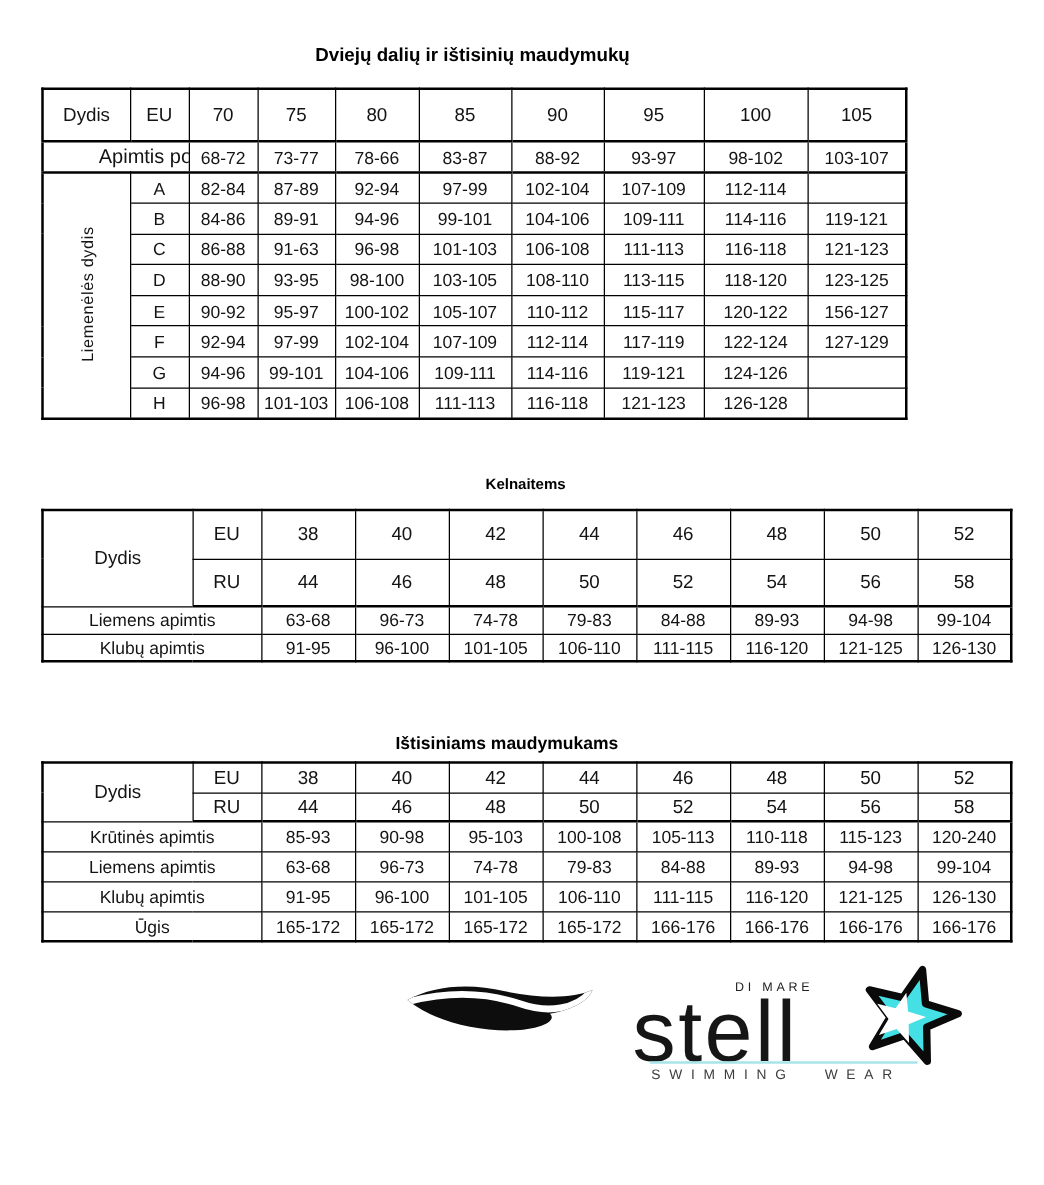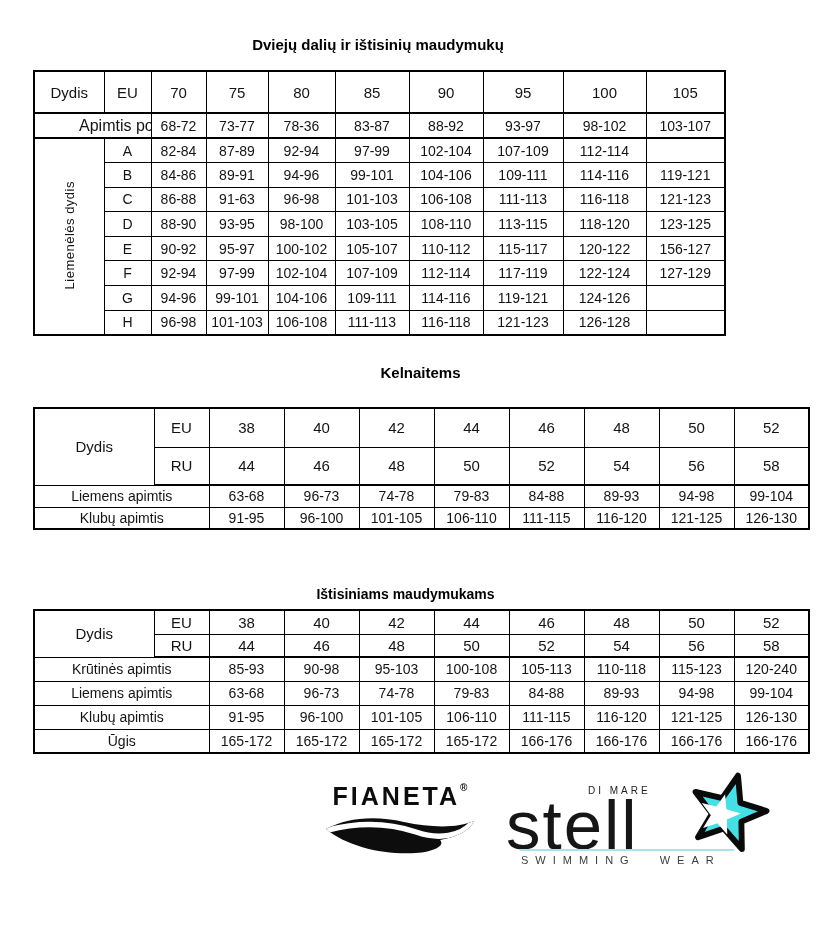--- a/index.html
+++ b/index.html
@@ -4,21 +4,21 @@
 <style>
   html,body{margin:0;padding:0;background:#fff;}
   body{
     width:835px;height:948px;position:relative;overflow:hidden;
     font-family:"Liberation Sans",sans-serif;color:#111;
   }
   .tbl-title{
     position:absolute;text-align:center;font-weight:bold;color:#000;
   }
   #t1-title{top:36px;left:33px;width:690px;font-size:15px;}
-  #t2-title{top:364px;left:33px;width:775px;font-size:15px;}
+  #t2-title{top:380px;left:33px;width:775px;font-size:12px;}
   #t3-title{top:586px;left:18px;width:775px;font-size:14px;}
 
   table{
     position:absolute;border-collapse:collapse;table-layout:fixed;
     border:2px solid #000;
   }
   td{
     border:1px solid #000;text-align:center;vertical-align:middle;
     font-size:14px;padding:0;color:#141414;overflow:hidden;white-space:nowrap;
   }
@@ -102,21 +102,21 @@
         <td>85</td>
         <td>90</td>
         <td>95</td>
         <td>100</td>
         <td>105</td>
       </tr>
     <tr class="h-sub" id="t1-underbust-row">
       <td colspan="2" class="underbust-label">Apimtis po krūtine</td>
     <td>68-72</td>
         <td>73-77</td>
-        <td>78-36</td>
+        <td>78-66</td>
         <td>83-87</td>
         <td>88-92</td>
         <td>93-97</td>
         <td>98-102</td>
         <td>103-107</td>
       </tr>
   <tr class="h-cup">
         <td class="rot-cell" rowspan="8"><span class="rot">Liemenėlės dydis</span></td>
         <td>A</td>
         <td>82-84</td>
@@ -352,21 +352,20 @@
         <td>165-172</td>
         <td>166-176</td>
         <td>166-176</td>
         <td>166-176</td>
         <td>166-176</td>
       </tr>
     </tbody>
 </table>
 
 <div id="fianeta">
-  <div class="fianeta-name" style="color: rgb(12, 12, 12);"><span>FIANETA</span><sup>®</sup></div>
   <svg width="152" height="40" viewBox="0 0 152 40">
     <defs>
       <clipPath id="waveclip">
         <path d="M2,14 C22,3 50,0 80,7 C108,13 134,13 150,6 C146,16 132,22 116,25 C122,31 108,37 92,38 C60,40 24,32 2,14 Z"></path>
       </clipPath>
     </defs>
     <path d="M2,14 C22,3 50,0 80,7 C108,13 134,13 150,6 C146,16 132,22 116,25 C122,31 108,37 92,38 C60,40 24,32 2,14 Z" fill="#0d0d0d"></path>
     <path d="M4,15 C35,7 65,8 92,17 C115,25 137,21 148,8" fill="none" stroke="#ffffff" stroke-width="5.5" stroke-linecap="round" clip-path="url(#waveclip)"></path>
   </svg>
 </div>

